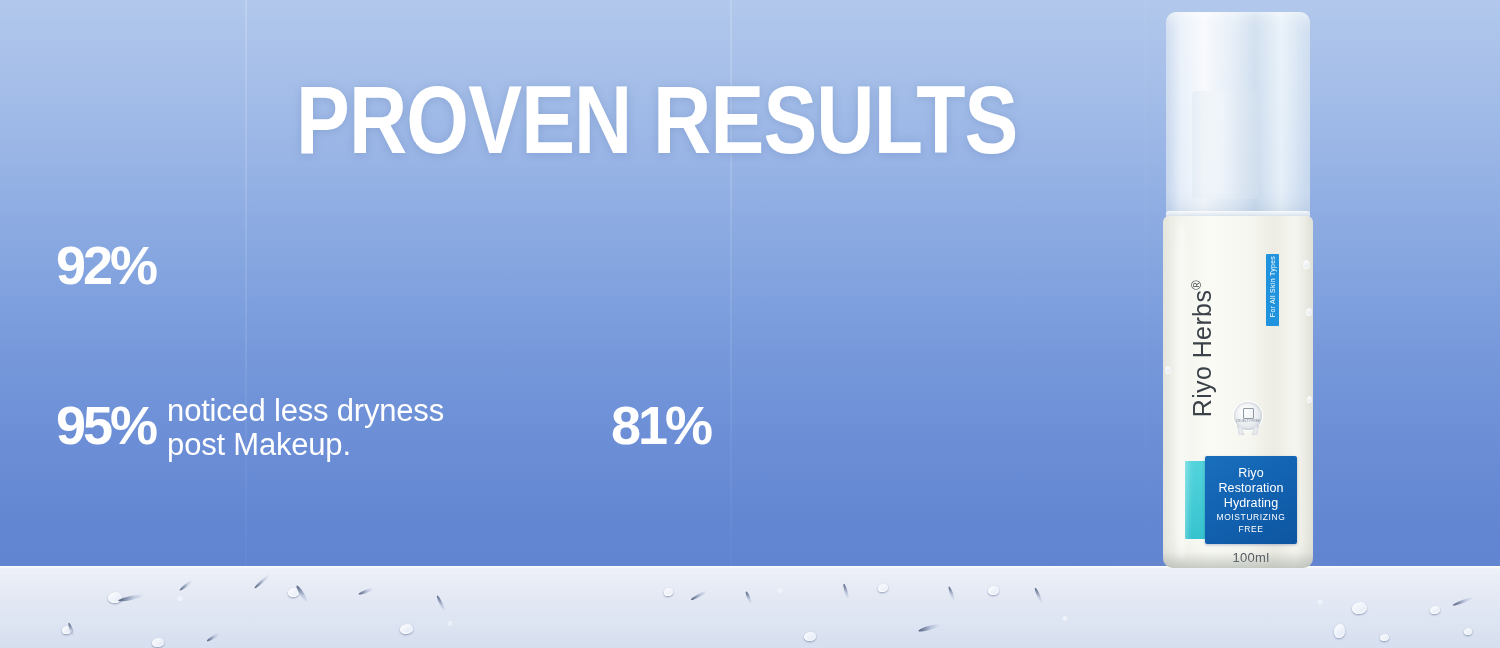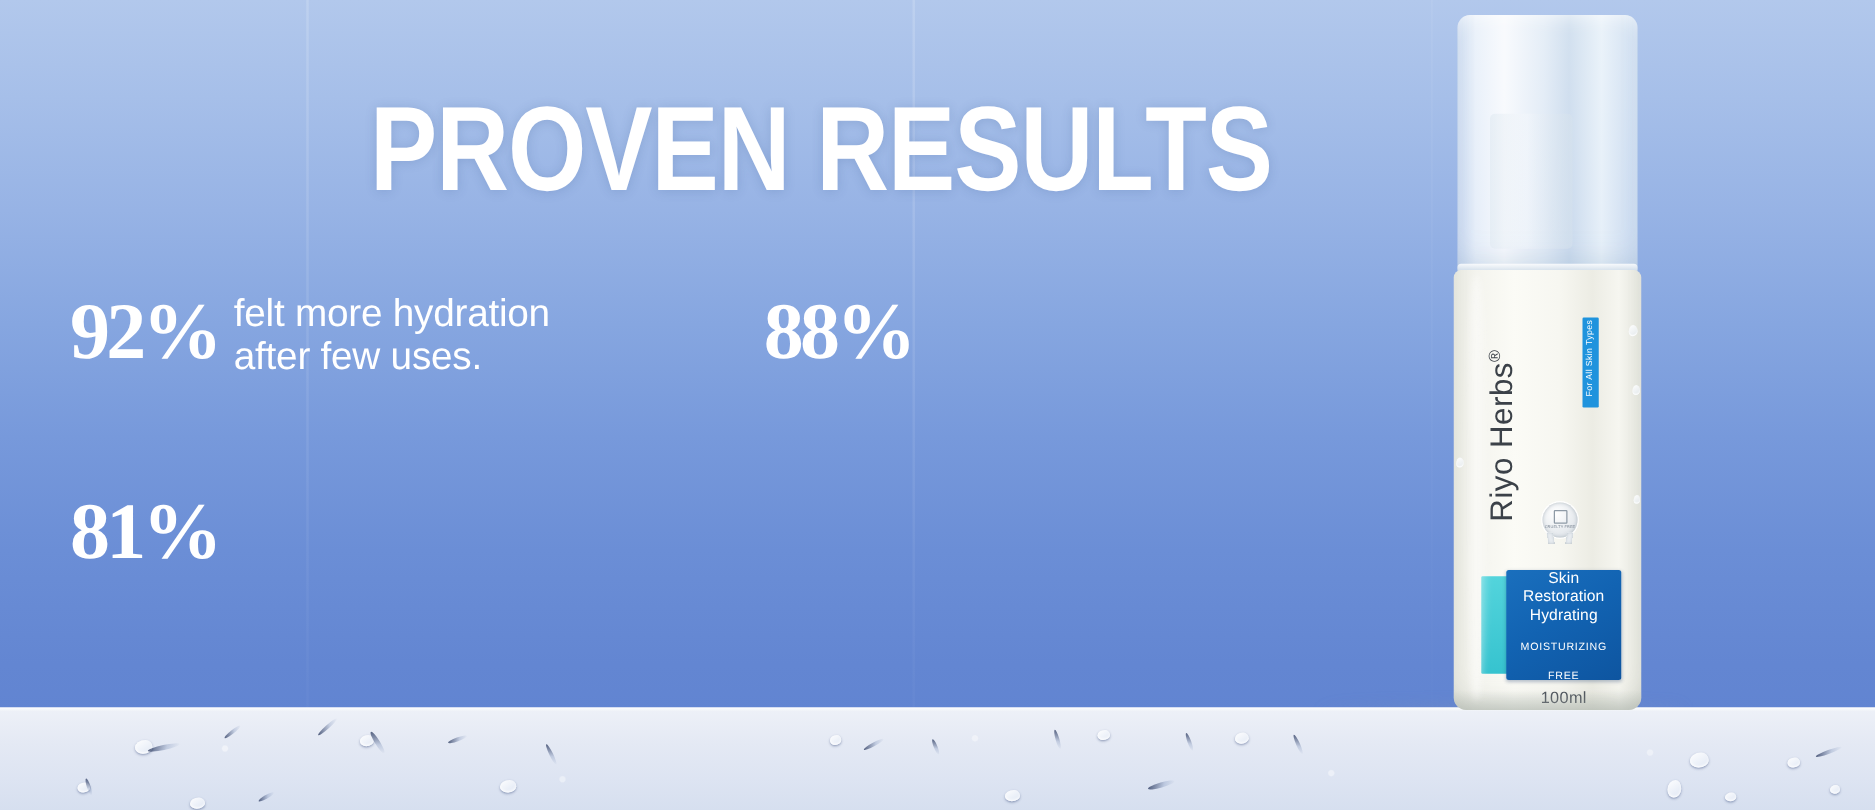--- a/index.html
+++ b/index.html
@@ -83,25 +83,24 @@
   
   .stats{
     position:absolute;left:56px;top:226px;width:1090px;
     display:grid;grid-template-columns:535px 535px;
     grid-template-rows:160px 160px;
     column-gap:20px;row-gap:0;
   }
   .stat{display:flex;align-items:flex-start;}
   .stat .num{
     color:#ffffff;font-weight:bold;
-    font-size:64px;line-height:78px;
+    font-size:54px;line-height:78px;
     letter-spacing:-3px;
     white-space:nowrap;
     margin-right:12px;
-    font-family:Liberation Serif, serif;
   }
   .stat .copy{
     color:#ffffff;
     font-size:31px;line-height:34px;
     font-weight:500;
     letter-spacing:-.2px;
     padding-top:8px;
     white-space:pre-line;
   }
   .stat.s2 .copy, .stat.s4 .copy{margin-left:4px;}
@@ -190,21 +189,21 @@
   .label{
     position:absolute;left:42px;top:240px;width:92px;height:88px;
     background:linear-gradient(150deg,#1a6fbd 0%, #1263b2 45%, #0e55a0 100%);
     border-radius:2px;
     box-shadow:0 1px 3px rgba(20,50,100,.3);
     color:#ffffff;text-align:center;
     display:flex;flex-direction:column;align-items:center;justify-content:center;
     padding:4px 3px;box-sizing:border-box;
   }
   .label .l1,.label .l2,.label .l3{font-size:12.5px;line-height:15px;letter-spacing:.1px;}
-  .label .l4,.label .l5{font-size:8.5px;line-height:10.5px;letter-spacing:.6px;margin-top:12px;}
+  .label .l4,.label .l5{font-size:8.5px;line-height:10.5px;letter-spacing:.6px;margin-top:1px;}
   .volume{
     position:absolute;left:42px;top:334px;width:92px;
     text-align:center;color:#4a5059;font-size:13px;letter-spacing:.3px;
   }
   .gloss{
     position:absolute;left:8px;top:210px;width:20px;height:340px;
     background:linear-gradient(90deg, rgba(255,255,255,.0), rgba(255,255,255,.55), rgba(255,255,255,0));
     border-radius:50%;filter:blur(3px);pointer-events:none;
   }
   .bottle-drop{
@@ -221,28 +220,30 @@
   <div class="seam a"></div>
   <div class="seam b"></div>
   <div class="seam c"></div>
 
   <div class="headline">PROVEN RESULTS</div>
 
   <div class="stats">
 
     <div class="stat s1">
       <div class="num">92%</div>
-      <div class="copy">felt more hydration
-after few uses.</div>
     </div>
 
     <div class="stat s2">
-      <div class="num">88%</div>
-    </div>
-
+    </div>
+
+    <div class="stat s3">
+      <div class="num">95%</div>
+      <div class="copy">noticed less dryness
+post Makeup.</div>
+    </div>
 
     <div class="stat s4">
       <div class="num">81%</div>
     </div>
 
   </div>
 
   <div class="bottle-shadow"></div>
   <div class="surface">
     <div class="surface-tex"></div>
@@ -298,21 +299,21 @@
           <div class="seal-txt">CRUELTY
 FREE</div>
         </div>
         <div class="ribbon l"></div>
         <div class="ribbon r"></div>
       </div>
 
       <div class="teal-strip"></div>
 
       <div class="label">
-        <div class="l1">Skin</div>
+        <div class="l1">Riyo</div>
         <div class="l2">Restoration</div>
         <div class="l3">Hydrating</div>
         <div class="l4">MOISTURIZING</div>
         <div class="l5">FREE</div>
       </div>
 
       <div class="volume">100ml</div>
 
       <div class="bottle-drop" style="left:140px;top:44px;width:7px;height:9px;"></div>
       <div class="bottle-drop" style="left:143px;top:92px;width:6px;height:8px;"></div>

